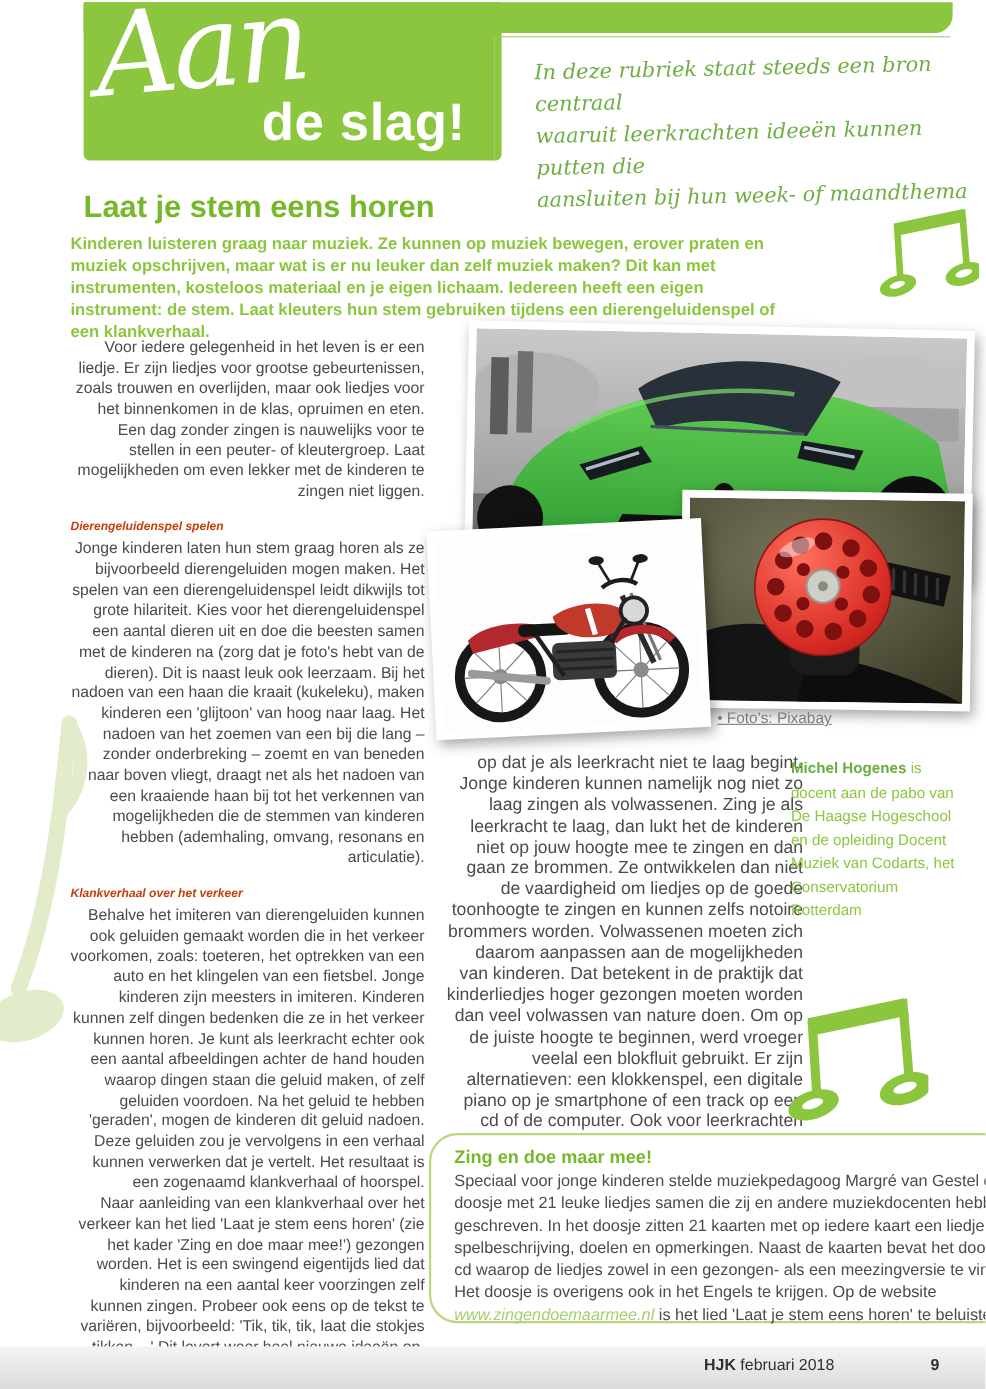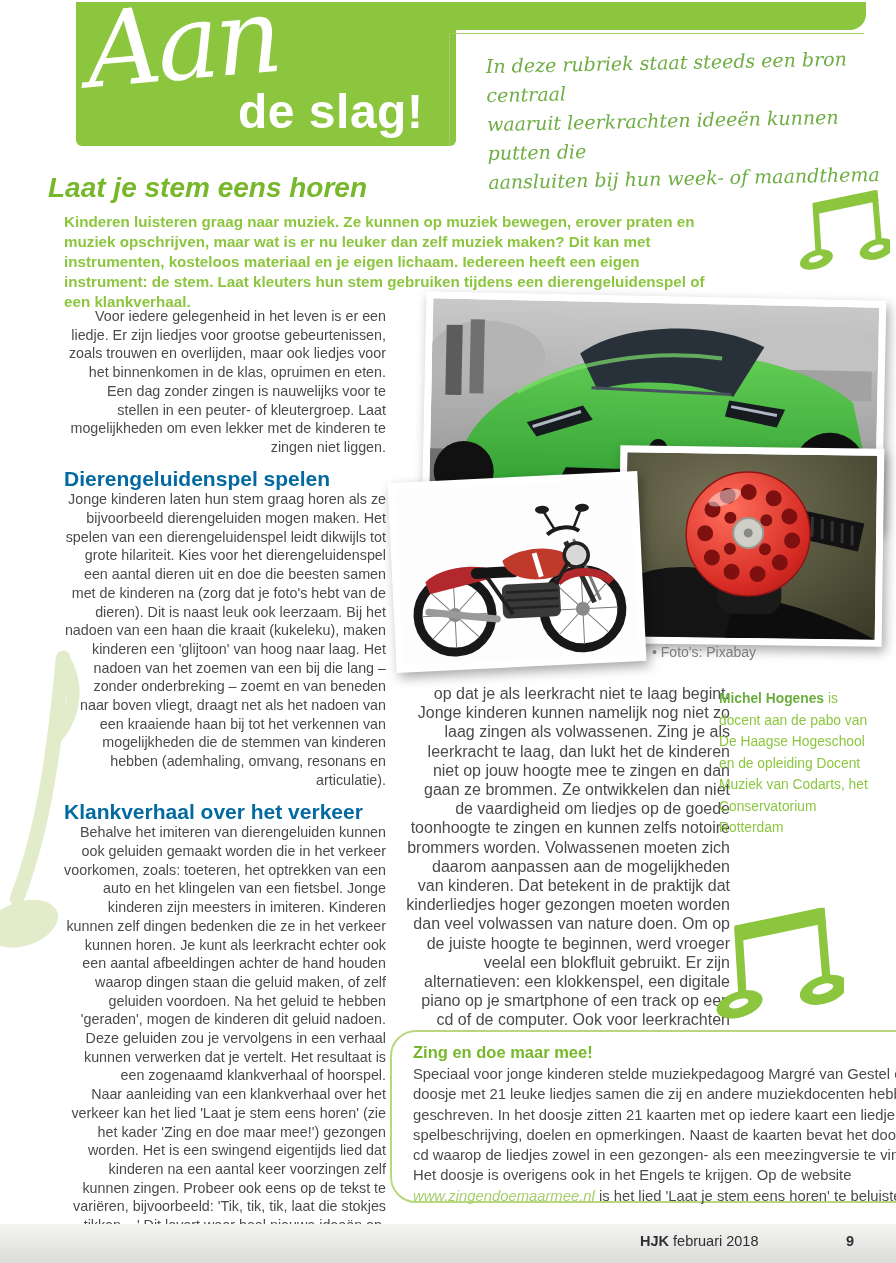--- a/index.html
+++ b/index.html
@@ -36,51 +36,51 @@
     font-size:48px; font-weight:bold; color:#ffffff; letter-spacing:0.5px;
   }
   .tagline {
     position:absolute; left:487px; top:48px; width:392px;
     font-family:"DejaVu Serif", serif; font-style:italic;
     font-size:19px; line-height:29px; color:#6fae44;
     transform:rotate(-1.2deg);
   }
   
   .article-title {
-    position:absolute; left:48px; top:172px;
-    font-size:28px; font-weight:bold; color:#76b82a;font-style:italic;
+    position:absolute; left:76px; top:172px;
+    font-size:28px; font-weight:bold; color:#76b82a;
   }
   .article-intro {
     position:absolute; left:64px; top:212px; width:658px;
     font-size:15.2px; font-weight:bold; line-height:20px; color:#8cc63f;
   }
   
   .col { position:absolute; font-size:14.3px; line-height:18.7px; color:#4b4b4b; }
   #col-left { left:64px; top:307px; width:322px; }
   #col-mid  { left:404px; top:684px; width:326px; font-size:16px; line-height:19.2px; }
-  .col h3 { color:#0369a1; font-size:21px; margin:13px 0 2px 0; }
+  .col h3 { color:#c2410c; font-size:11px; margin:13px 0 2px 0;font-style:italic; }
   .col p { margin:0;text-align:right; }
   
   .author {
     position:absolute; left:719px; top:688px; width:164px;
     font-size:13.8px; line-height:21.5px; color:#8cc63f;
   }
   .author b { color:#6aae3d;text-align:right; }
   
   .photo-frame {
     position:absolute; background:#ffffff; padding:7px;
     box-shadow:3px 5px 12px rgba(0,0,0,0.35);
   }
   .photo-frame svg { display:block; }
   #car-frame  { left:424px; top:296px; transform:rotate(1.2deg); z-index:1; }
   #bell-frame { left:619px; top:447px; transform:rotate(0.8deg); z-index:2; }
   #bike-frame { left:392px; top:477px; transform:rotate(-2.8deg); z-index:3; }
   .photo-caption {
     position:absolute; left:652px; top:644px; z-index:4;
-    font-size:14px; color:#7c7c7c;
+    font-size:14px; color:#7c7c7c;text-decoration:underline;
   }
   
   .note { position:absolute; }
   #note-top    { left:798px; top:166px; width:92px; height:132px; }
   #note-bottom { left:712px; top:902px; width:132px; height:128px; z-index:6; }
   #note-watermark { left:-14px; top:642px; width:106px; height:336px; z-index:0; }
   
   .zing-box {
     position:absolute; left:390px; top:1030px; width:583px; height:173px;
     border:2px solid #b9d77e; border-radius:26px; background:#ffffff; z-index:5;

